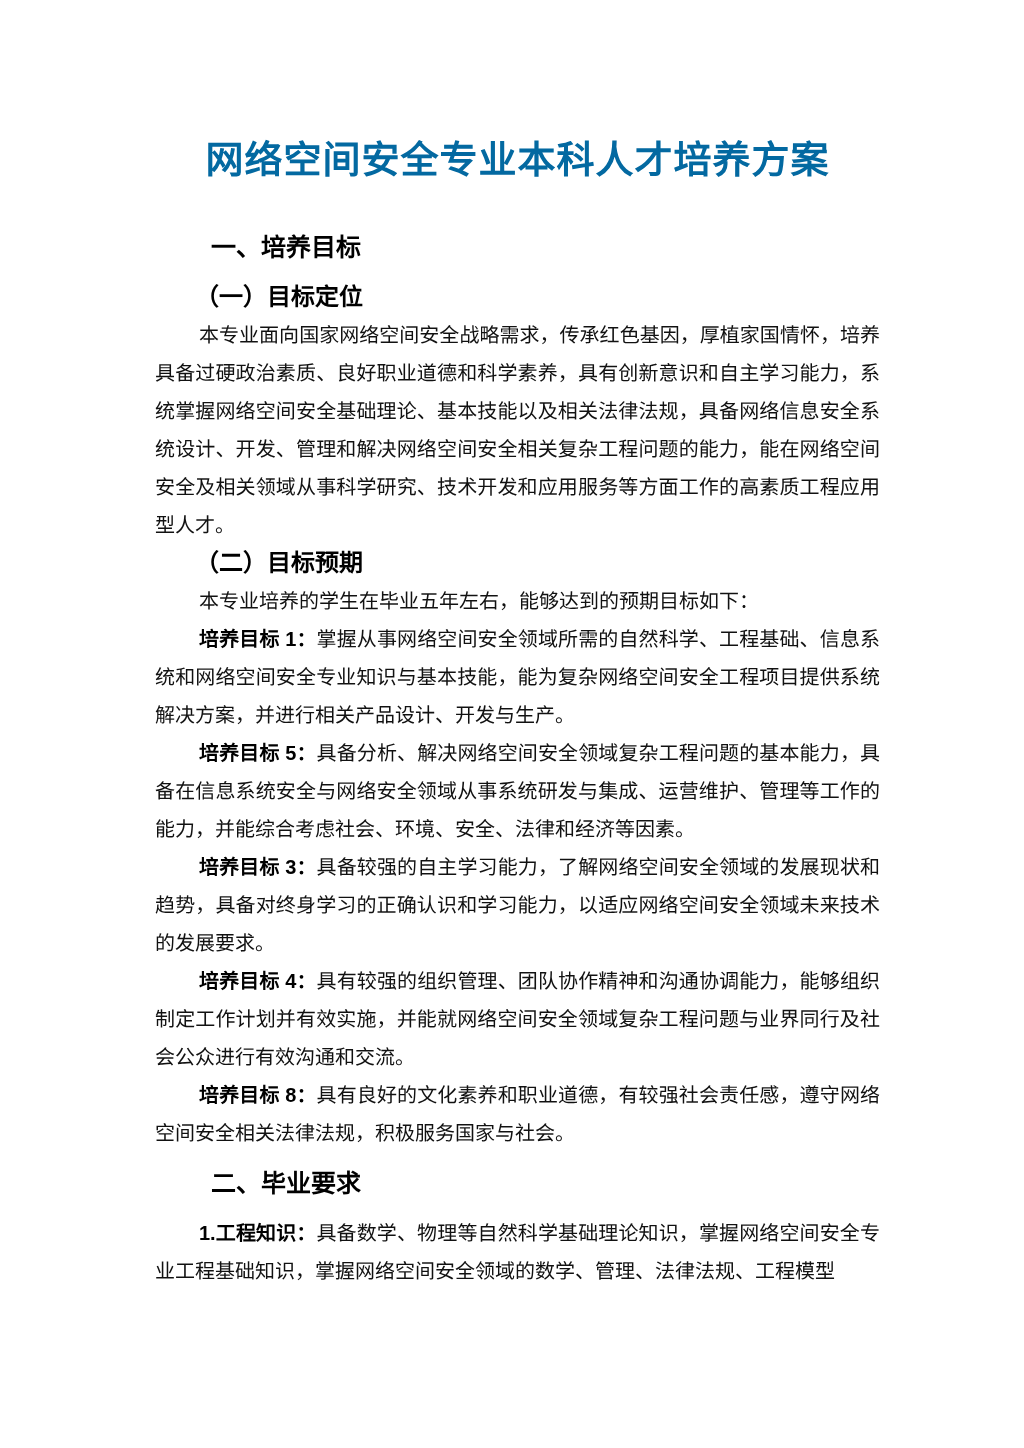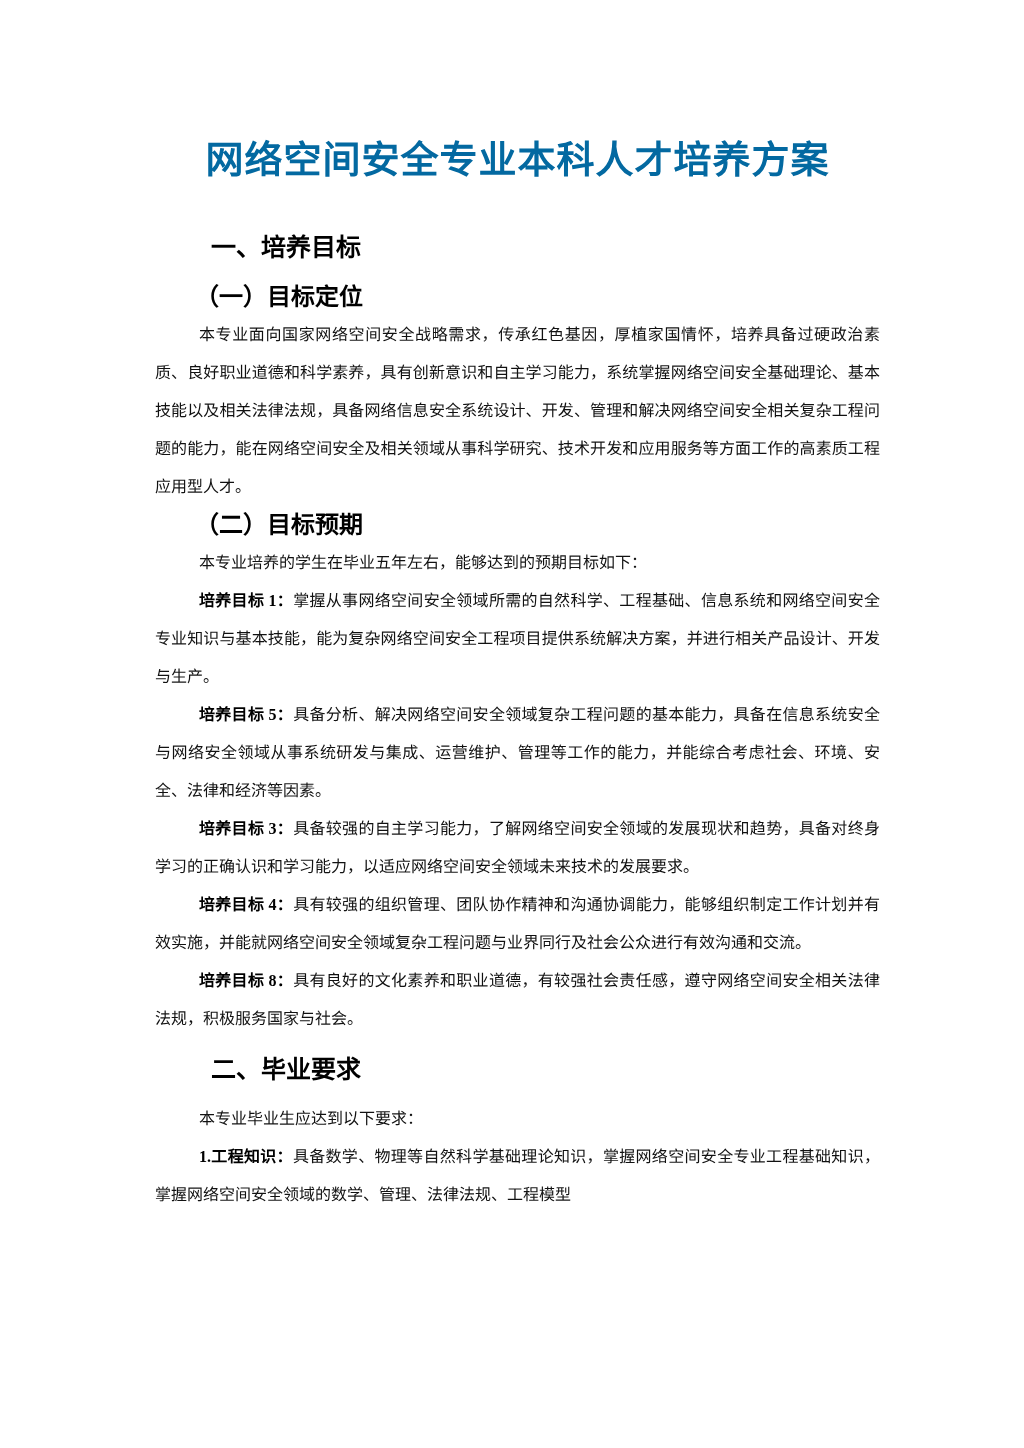--- a/index.html
+++ b/index.html
@@ -40,22 +40,22 @@
   .sub-heading {
     font-family: "Liberation Sans", "DejaVu Sans", sans-serif;
     font-weight: bold;
     font-size: 24px;
     line-height: 38px;
     color: #000000;
     margin: 0;
     padding-left: 40px;
   }
   .body-para {
-    font-family: Liberation Serif, serif;
-    font-size: 16px;
+    font-family: Liberation Sans, sans-serif;
+    font-size: 20px;
     line-height: 38px;
     margin: 0;
     text-align: justify;
     text-indent: 44px;
     color: #111111;
   }
   .lead {
     font-weight: bold;
     color: #000000;
   }
@@ -82,17 +82,16 @@
   <p class="body-para"><span class="lead">培养目标 5：</span><span>具备分析、解决网络空间安全领域复杂工程问题的基本能力，具备在信息系统安全与网络安全领域从事系统研发与集成、运营维护、管理等工作的能力，并能综合考虑社会、环境、安全、法律和经济等因素。</span></p>
 
   <p class="body-para"><span class="lead">培养目标 3：</span><span>具备较强的自主学习能力，了解网络空间安全领域的发展现状和趋势，具备对终身学习的正确认识和学习能力，以适应网络空间安全领域未来技术的发展要求。</span></p>
 
   <p class="body-para"><span class="lead">培养目标 4：</span><span>具有较强的组织管理、团队协作精神和沟通协调能力，能够组织制定工作计划并有效实施，并能就网络空间安全领域复杂工程问题与业界同行及社会公众进行有效沟通和交流。</span></p>
 
   <p class="body-para"><span class="lead">培养目标 8：</span><span>具有良好的文化素养和职业道德，有较强社会责任感，遵守网络空间安全相关法律法规，积极服务国家与社会。</span></p>
 
   <h2 class="sec-heading">二、毕业要求</h2>
 
-  <p class="body-para">本专业毕业生应达到以下要求：</p>
 
   <p class="body-para"><span class="lead">1.工程知识：</span><span>具备数学、物理等自然科学基础理论知识，掌握网络空间安全专业工程基础知识，掌握网络空间安全领域的数学、管理、法律法规、工程模型</span></p>
 
 </div>
 
 </body></html>

